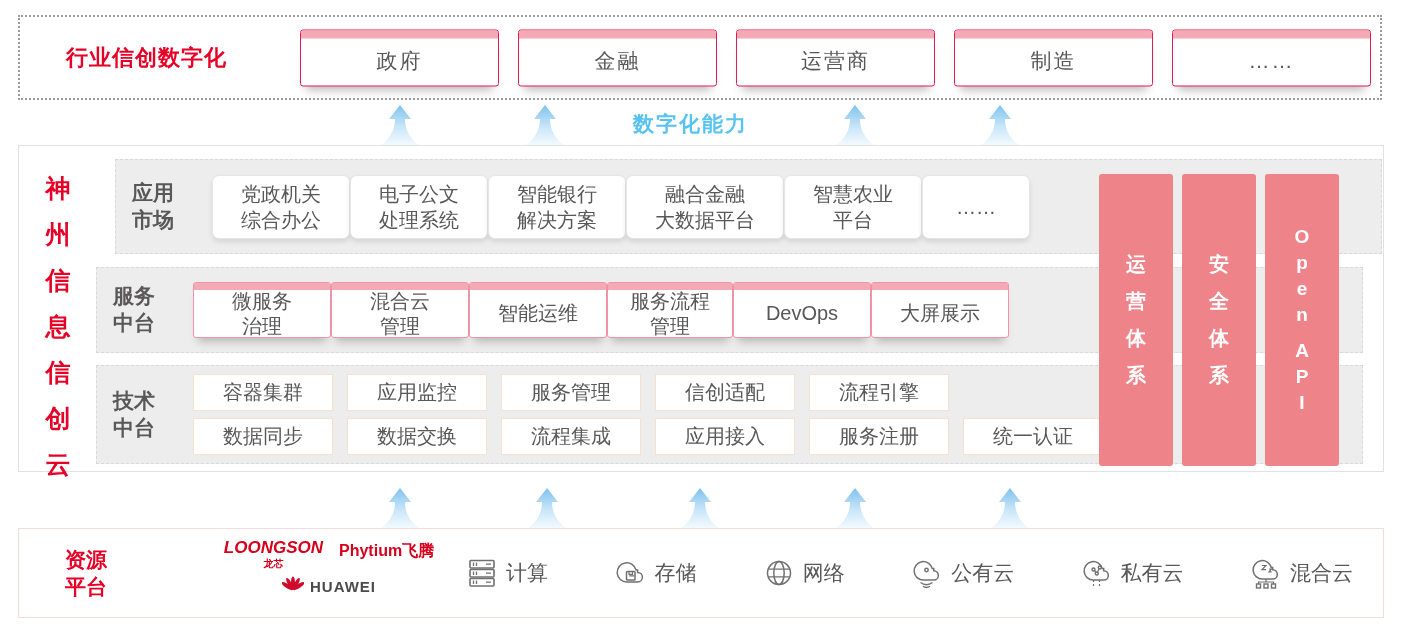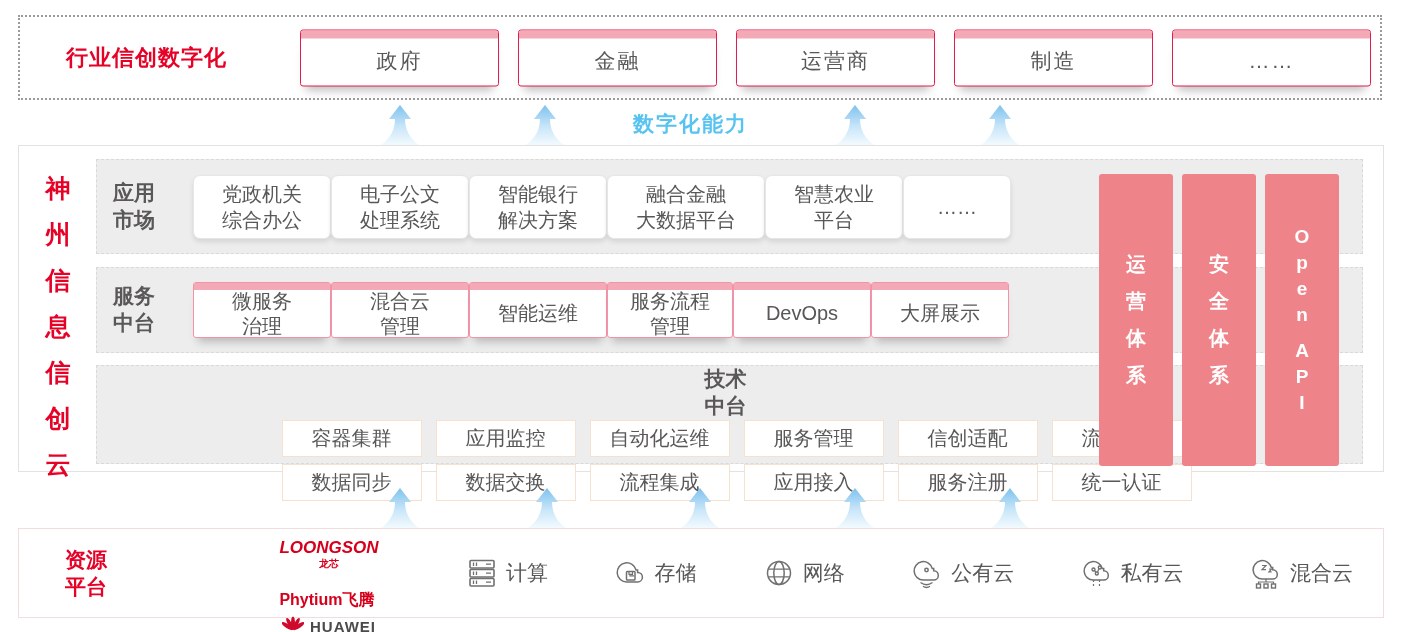--- a/index.html
+++ b/index.html
@@ -41,23 +41,23 @@
   #main-title{
     position:absolute;left:24px;top:26px;width:30px;
     display:flex;flex-direction:column;align-items:center;gap:13px;
     font-size:25px;font-weight:bold;color:#e60127;
   }
   .prow{
     position:absolute;left:77px;width:1267px;background:#ededed;
     border:1px dashed #d9d9d9;box-sizing:border-box;
     display:flex;align-items:center;
   }
-  #row-app{top:13px;height:95px;}
+  #row-app{top:13px;height:95px;margin-left:19px;}
   #row-service{top:121px;height:86px;}
-  #row-tech{top:219px;height:99px;flex-direction:column;}
+  #row-tech{top:219px;height:99px;}
   .rlabel{
     width:66px;margin-left:16px;flex:none;
     font-size:21px;font-weight:bold;color:#595757;line-height:1.28;
   }
   .boxes{display:flex;margin-left:14px;align-items:center;}
   .pbox{
     box-sizing:border-box;background:#fff;color:#595757;text-align:center;
     display:flex;flex-direction:column;align-items:center;justify-content:center;
   }
   .pbox.plain{
@@ -90,21 +90,21 @@
   #bottom-box{
     position:absolute;left:18px;top:528px;width:1366px;height:90px;
     border:1px solid #f2dcdc;box-sizing:border-box;background:#fff;
   }
   #res-title{
     position:absolute;left:46px;top:50%;transform:translateY(-50%);
     font-size:21px;font-weight:bold;color:#e60127;line-height:1.3;
   }
   #vendors{position:absolute;left:188px;top:9px;width:244px;
     display:flex;flex-direction:column;align-items:center;}
-  .vrow1{display:flex;align-items:flex-start;gap:16px;flex-direction:column;}
+  .vrow1{display:flex;align-items:flex-start;gap:16px;}
   .loongson{display:flex;flex-direction:column;align-items:center;color:#d6001c;}
   .loongson .main{font-style:italic;font-weight:bold;font-size:17px;}
   .loongson .sub{font-size:10px;font-weight:bold;margin-top:-1px;}
   .phytium{color:#d6001c;font-weight:bold;font-size:16px;margin-top:3px;}
   .huawei{display:flex;align-items:center;gap:6px;margin-top:4px;}
   .huawei .name{color:#4a4a4a;font-weight:bold;font-size:15px;letter-spacing:1px;}
   #resources{position:absolute;left:446px;right:30px;top:0;bottom:0;
     display:flex;align-items:center;justify-content:space-between;}
   .res-item{display:flex;align-items:center;gap:7px;}
   .res-item .label{font-size:21px;color:#595757;}
@@ -268,21 +268,20 @@
     </div>
   <div class="prow" id="row-tech">
       <div class="rlabel">
         <div>技术</div>
         <div>中台</div>
       </div>
       <div class="tech-lines">
         <div class="tech-line">
           <div class="pbox tan">容器集群</div>
           <div class="pbox tan">应用监控</div>
-          <div class="pbox tan">自动化运维</div>
           <div class="pbox tan">服务管理</div>
           <div class="pbox tan">信创适配</div>
           <div class="pbox tan">流程引擎</div>
         </div>
         <div class="tech-line">
           <div class="pbox tan">数据同步</div>
           <div class="pbox tan">数据交换</div>
           <div class="pbox tan">流程集成</div>
           <div class="pbox tan">应用接入</div>
           <div class="pbox tan">服务注册</div>

